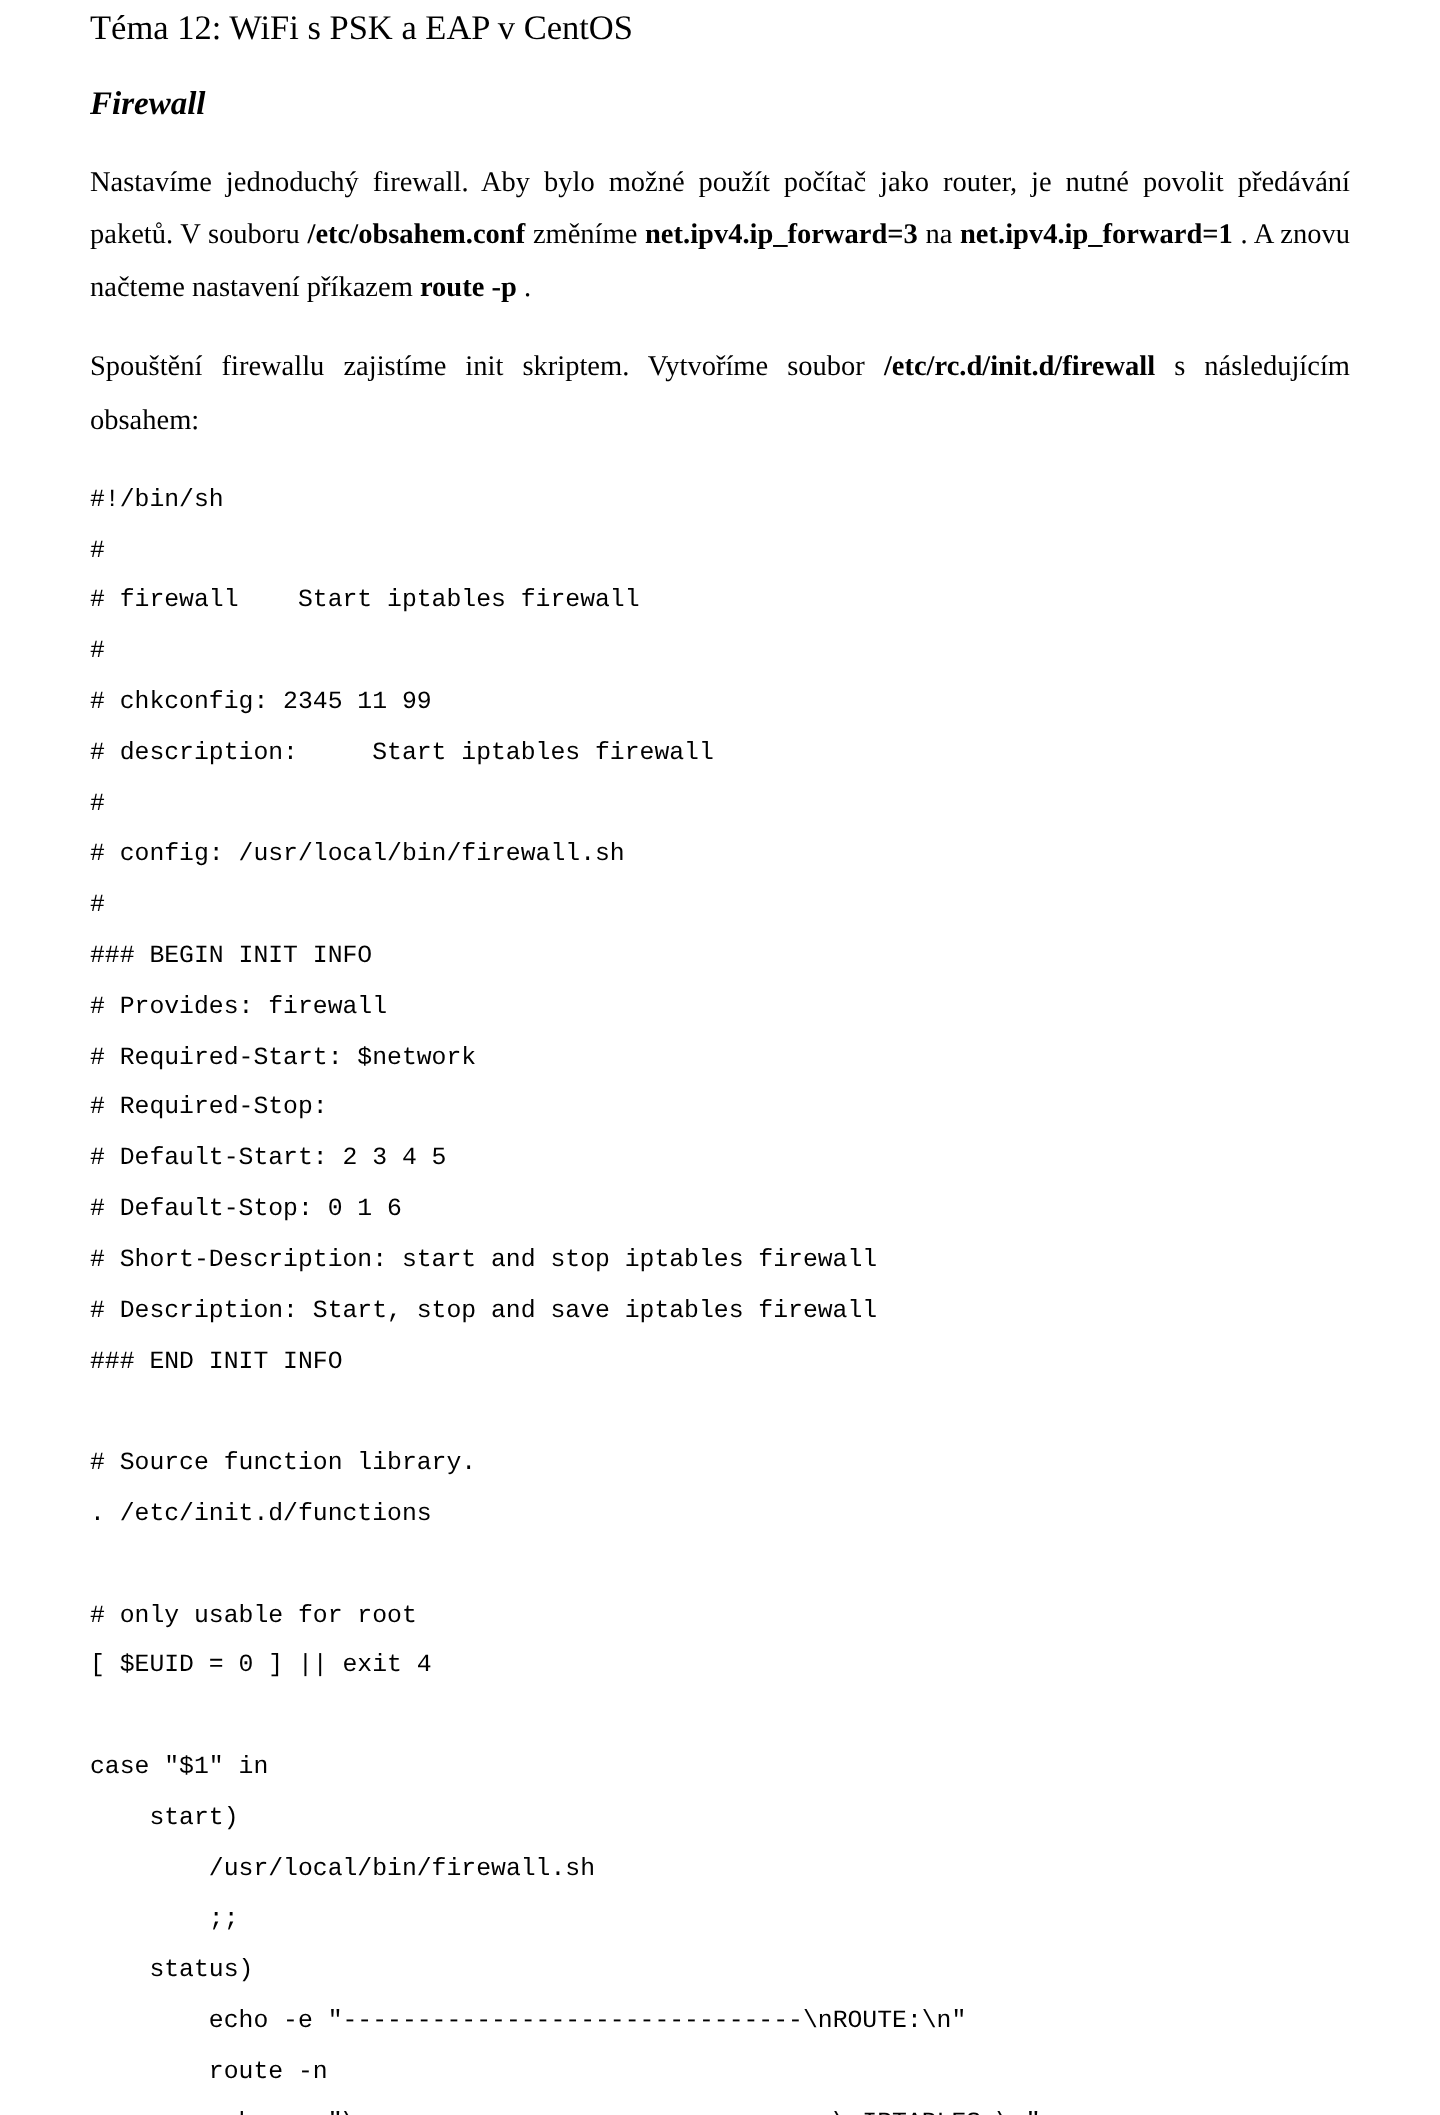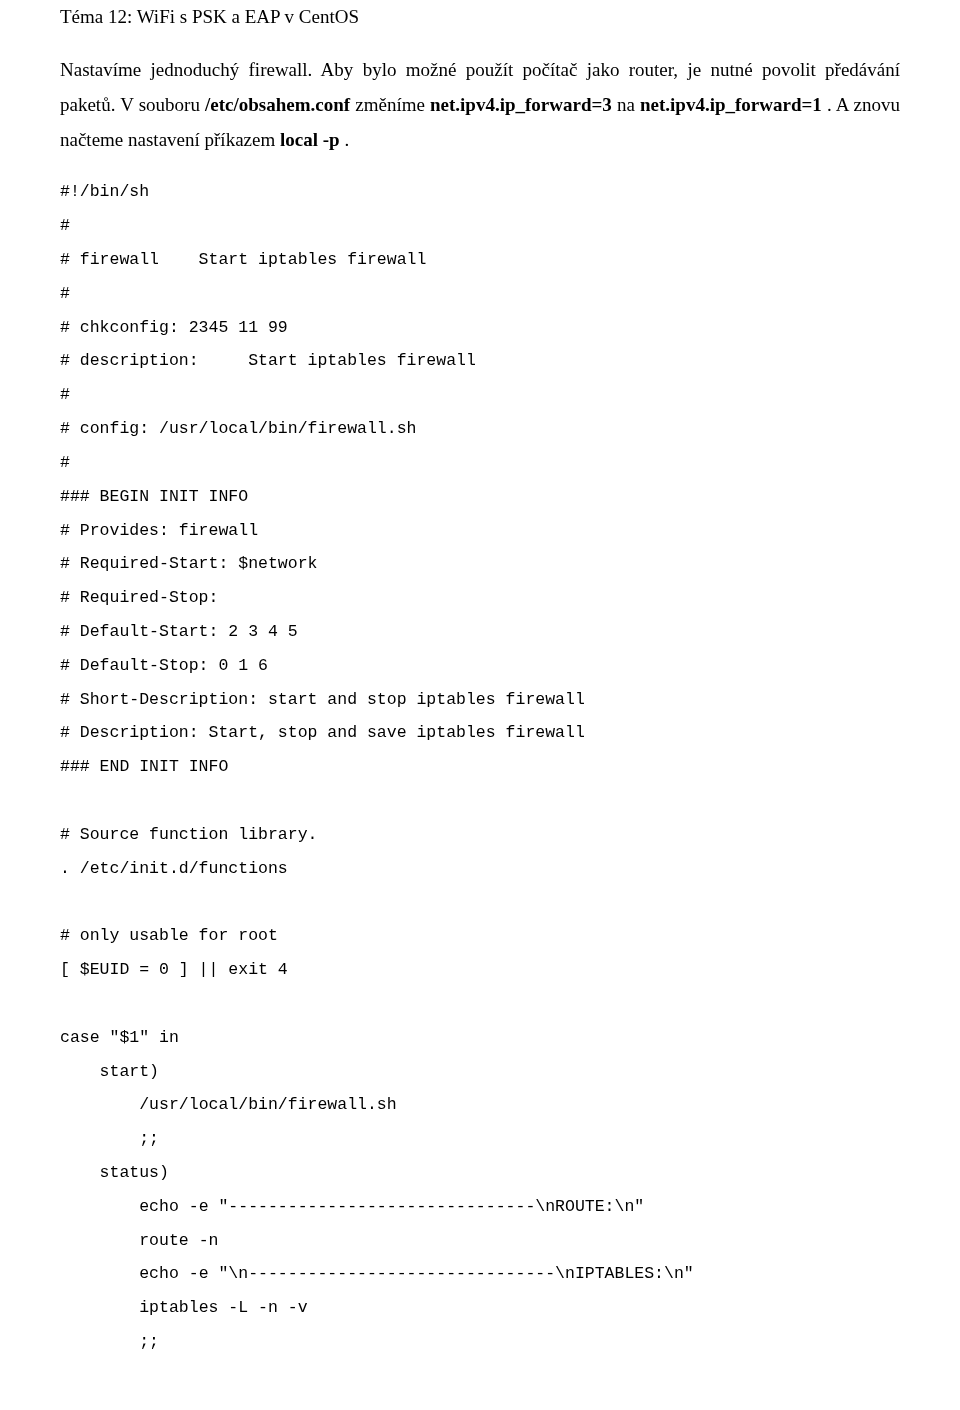--- a/index.html
+++ b/index.html
@@ -8,21 +8,21 @@
       padding: 0;
       width: 960px;
       font-family: "Times New Roman", Times, serif;
       color: #000000;
     }
     .page {
       padding: 0 60px 30px 60px;
     }
     .header-line {
       font-family: "Times New Roman", Times, serif;
-      font-size: 19px;
+      font-size: 23px;
       margin: 6px 0 24px 0;
     }
     .subtitle {
       font-family: "Times New Roman", Times, serif;
       font-size: 22px;
       font-weight: bold;
       font-style: italic;
       margin: 16px 0 22px 0;
     }
     .body-text {
@@ -40,23 +40,25 @@
       margin: 0;
     }
   </style>
 </head>
 <body>
 
 <div class="page">
 
   <div class="header-line">Téma 12: WiFi s PSK a EAP v CentOS</div>
 
+  <div class="subtitle">Firewall</div>
 
-  <p class="body-text">Nastavíme jednoduchý firewall. Aby bylo možné použít počítač jako router, je nutné povolit předávání paketů. V souboru <b>/etc/obsahem.conf</b> změníme <b>net.ipv4.ip_forward=3</b> na <b>net.ipv4.ip_forward=1</b> . A znovu načteme nastavení příkazem <b>local -p</b> .</p>
+  <p class="body-text">Nastavíme jednoduchý firewall. Aby bylo možné použít počítač jako router, je nutné povolit předávání paketů. V souboru <b>/etc/obsahem.conf</b> změníme <b>net.ipv4.ip_forward=3</b> na <b>net.ipv4.ip_forward=1</b> . A znovu načteme nastavení příkazem <b>route -p</b> .</p>
 
+  <p class="body-text">Spouštění firewallu zajistíme init skriptem. Vytvoříme soubor <b>/etc/rc.d/init.d/firewall</b> s následujícím obsahem:</p>
 
   <pre class="code-block">#!/bin/sh
 #
 # firewall    Start iptables firewall
 #
 # chkconfig: 2345 11 99
 # description:     Start iptables firewall
 #
 # config: /usr/local/bin/firewall.sh
 #

